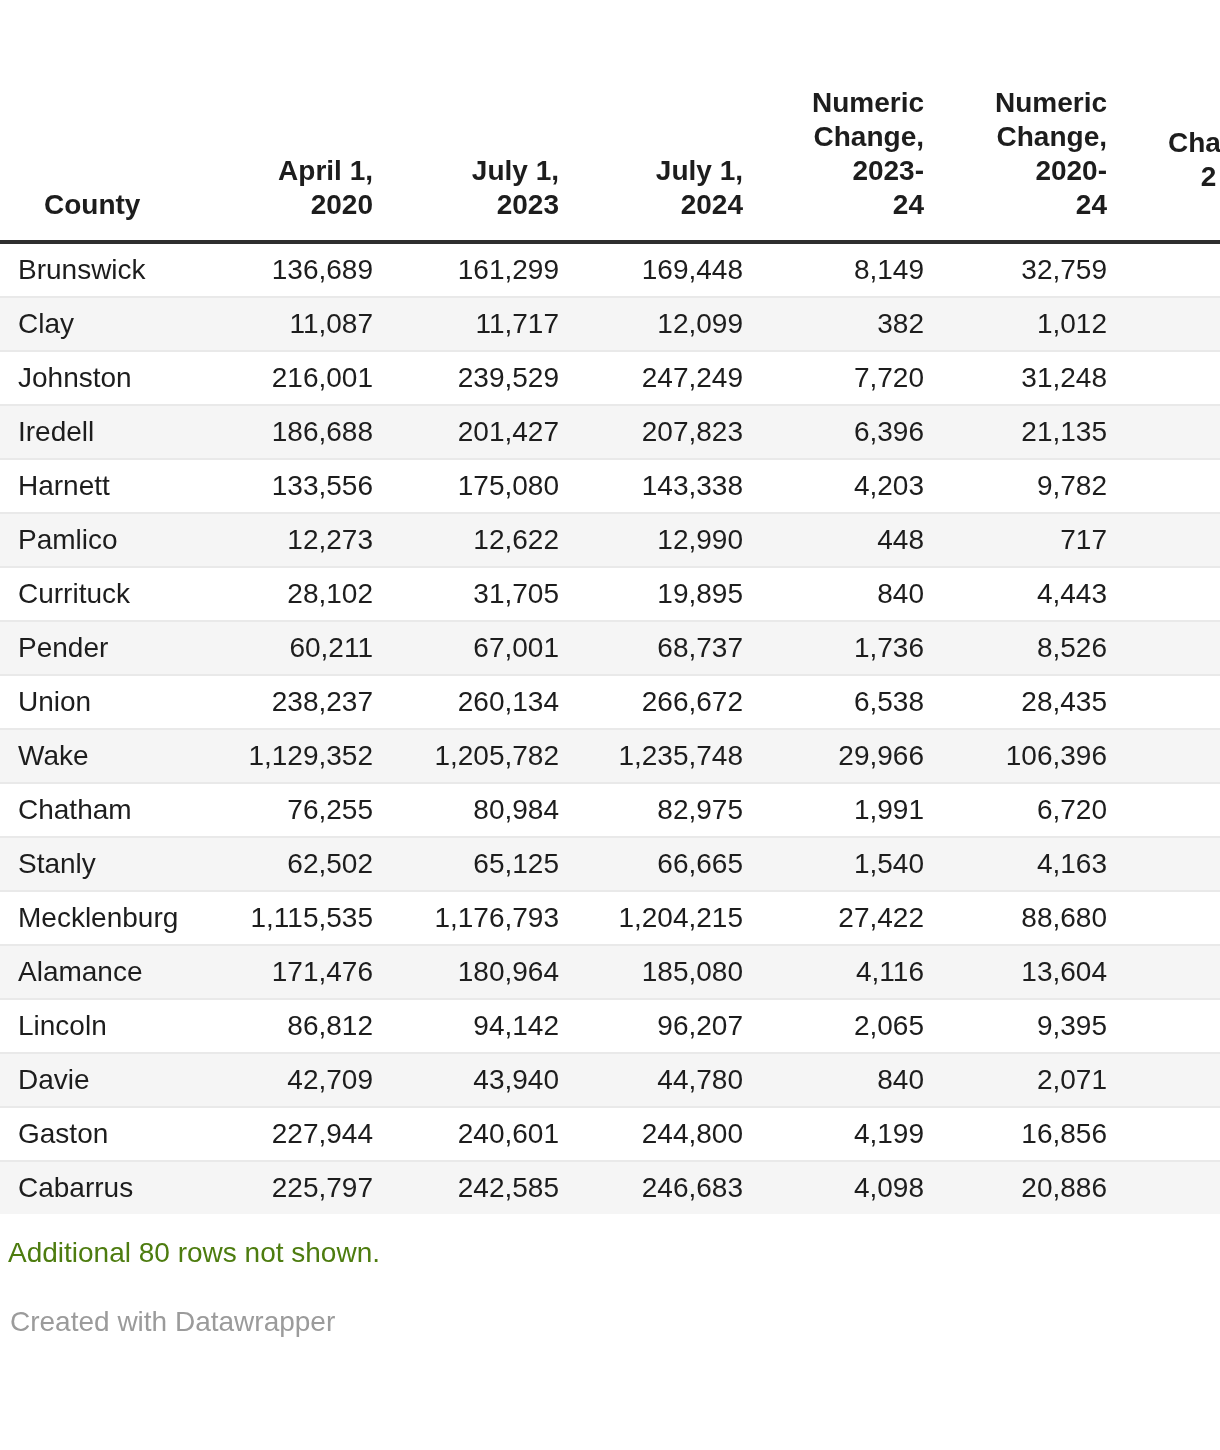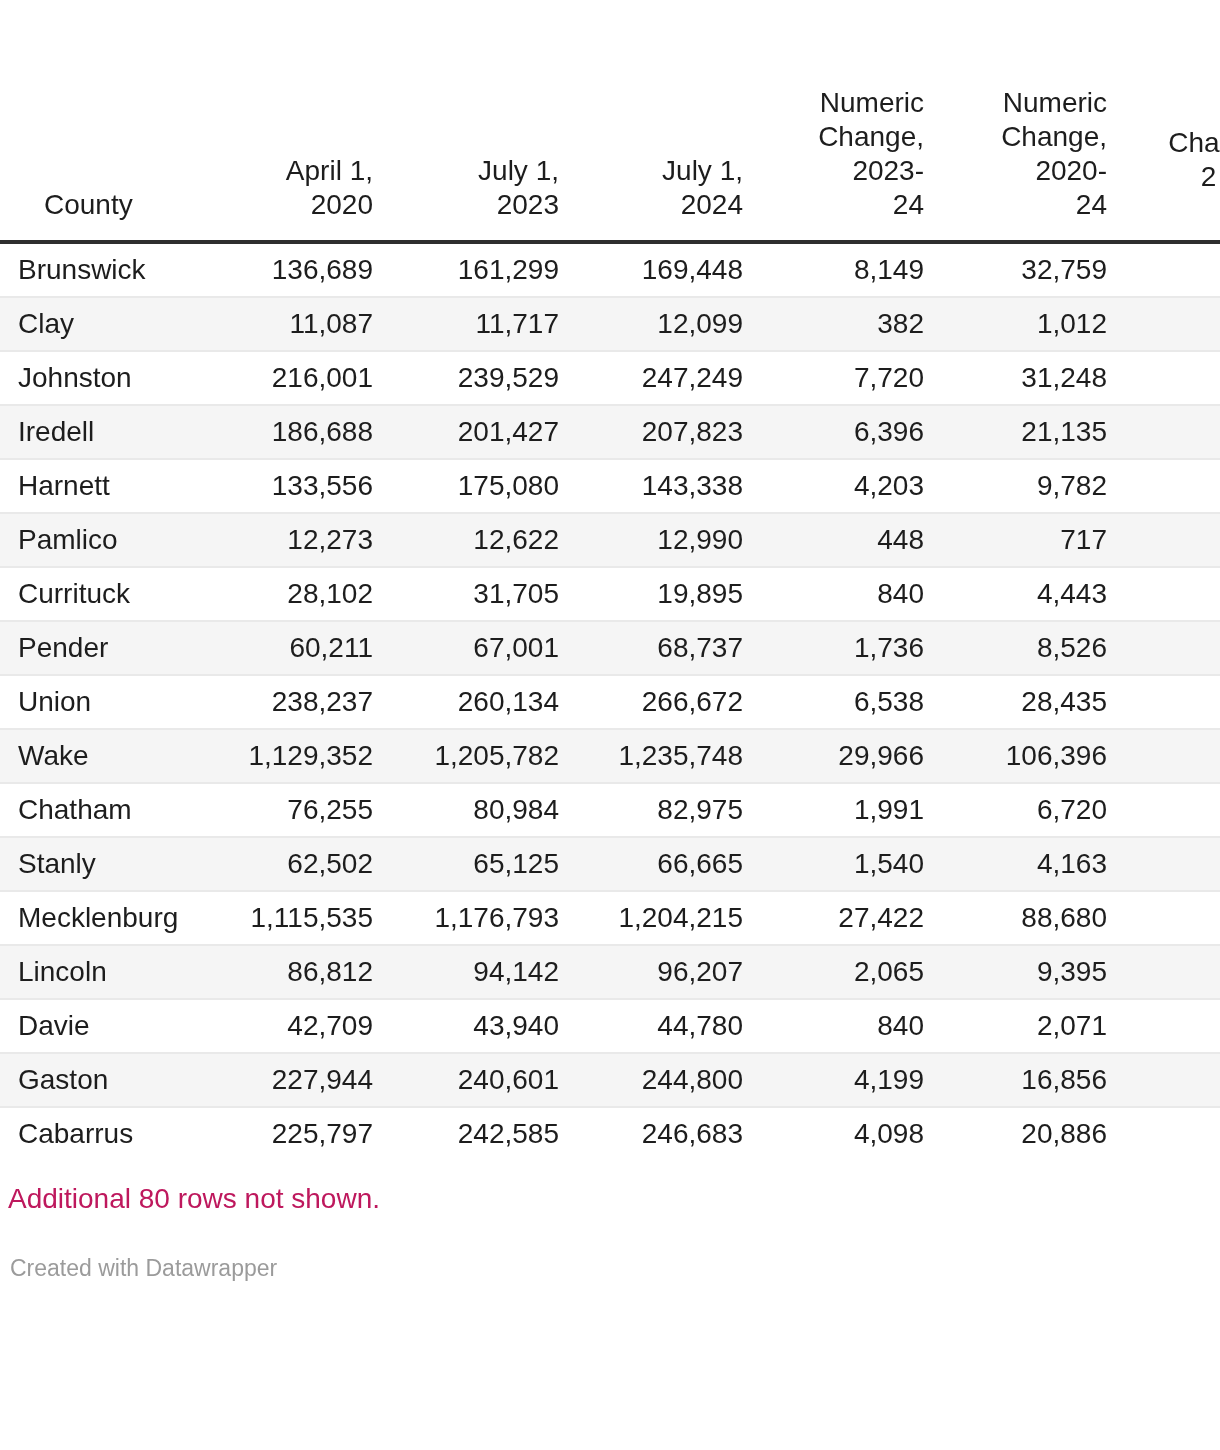--- a/index.html
+++ b/index.html
@@ -15,21 +15,21 @@
   .page { position: relative; width: 1220px; height: 1450px; }
 
   table.pop-table {
     border-collapse: collapse;
     table-layout: fixed;
     width: 1220px;
     margin-top: 86px;
   }
   thead th {
     vertical-align: bottom;
-    font-weight: normal;
+    font-weight: bold;
     font-size: 28px;
     line-height: 34px;
     padding: 0 0 18px 0;
     border-bottom: 4px solid #2e2e2e;
     white-space: nowrap;
     overflow: visible;
     margin-top: 36px;
   }
   th.al, td.al { text-align: left; }
   th.ar, td.ar { text-align: right; }
@@ -48,25 +48,25 @@
     vertical-align: middle;
     white-space: nowrap;
   }
   tbody tr + tr td { border-top: 2px solid #e9e9e9; }
   tbody tr:nth-child(even) { background: #f5f5f5; }
 
   .note {
     margin: 22px 0 0 8px;
     font-size: 28px;
     line-height: 34px;
-    color: #be185d;
+    color: #4d7c0f;
   }
   .credit {
     margin: 36px 0 0 10px;
-    font-size: 23px;
+    font-size: 28px;
     line-height: 32px;
     color: #9b9b9b;
   }
 </style>
 </head>
 <body>
 
 <div class="page">
   <table class="pop-table">
     <colgroup>
@@ -225,20 +225,29 @@
         <tr>
           <td class="al county">Mecklenburg</td>
           <td class="ar">1,115,535</td>
           <td class="ar">1,176,793</td>
           <td class="ar">1,204,215</td>
           <td class="ar">27,422</td>
           <td class="ar">88,680</td>
           <td class="ar"></td>
         </tr>
         <tr>
+          <td class="al county">Alamance</td>
+          <td class="ar">171,476</td>
+          <td class="ar">180,964</td>
+          <td class="ar">185,080</td>
+          <td class="ar">4,116</td>
+          <td class="ar">13,604</td>
+          <td class="ar"></td>
+        </tr>
+        <tr>
           <td class="al county">Lincoln</td>
           <td class="ar">86,812</td>
           <td class="ar">94,142</td>
           <td class="ar">96,207</td>
           <td class="ar">2,065</td>
           <td class="ar">9,395</td>
           <td class="ar"></td>
         </tr>
         <tr>
           <td class="al county">Davie</td>

